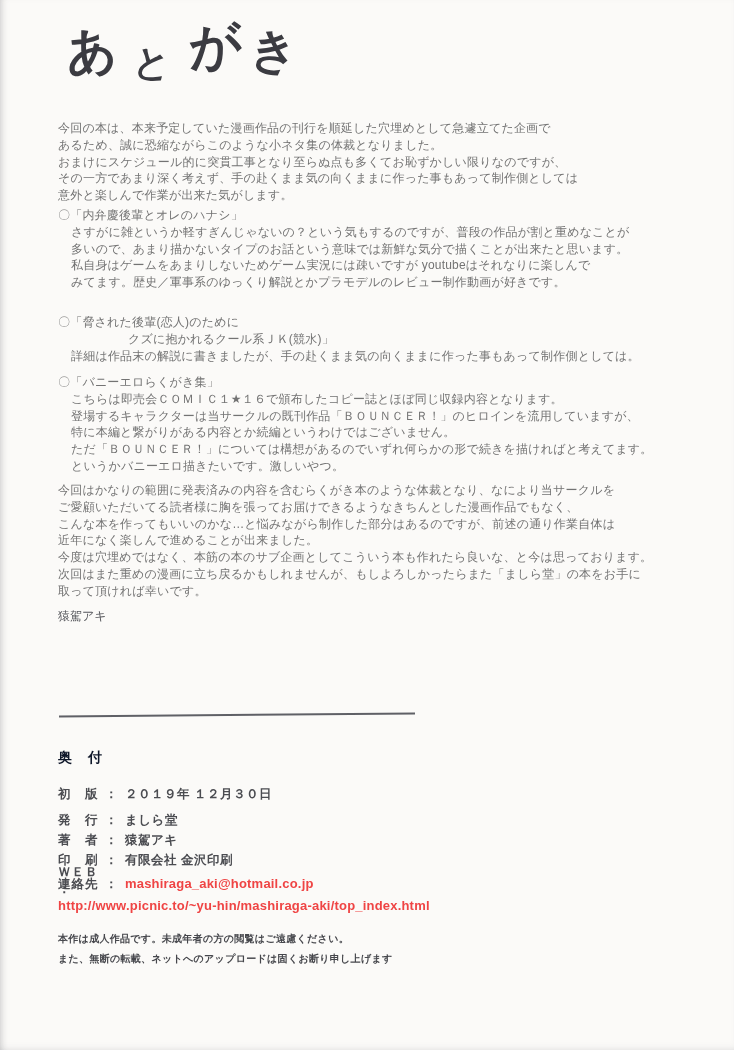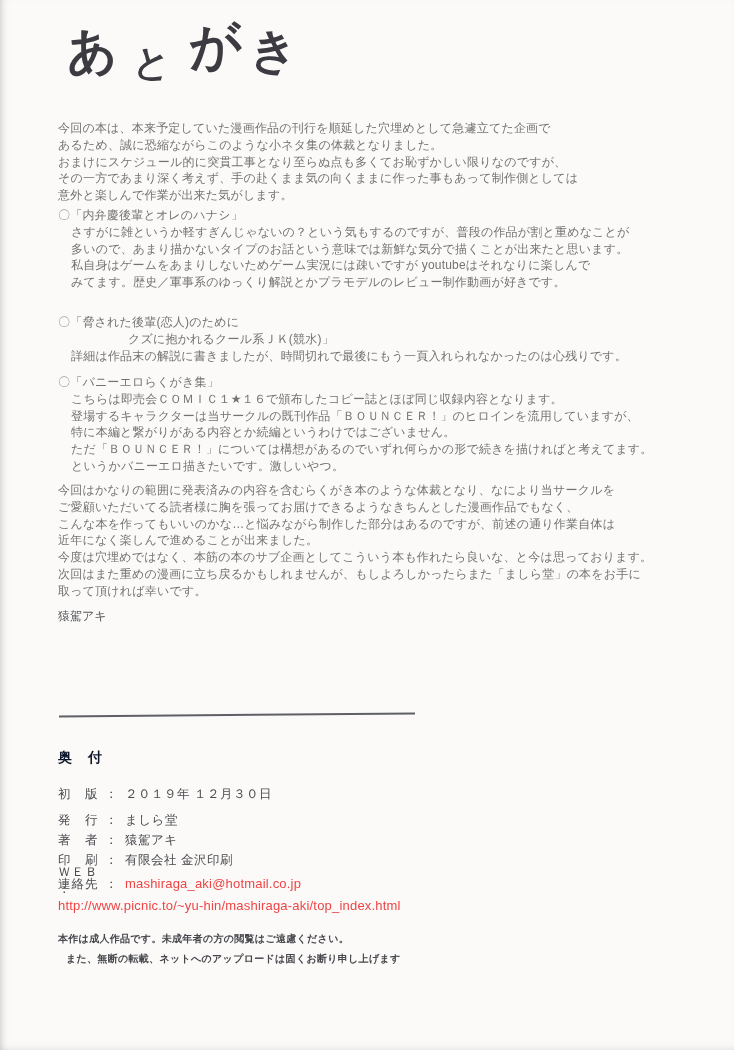--- a/index.html
+++ b/index.html
@@ -28,42 +28,42 @@
   .block .line{white-space:nowrap;}
   .indent{padding-left:13px;}
   .indent2{padding-left:70px;}
 
   .signature{position:absolute;left:58px;top:608px;font-size:12px;color:#55565b;}
 
   .divider{position:absolute;left:59px;top:714px;width:356px;height:2px;background:#5f6066;transform:rotate(-0.45deg);}
 
   .colophon-heading{position:absolute;left:58px;top:749px;font-size:14px;font-weight:700;color:#0f172a;letter-spacing:1px;}
 
-  .c-row{position:absolute;left:58px;display:flex;align-items:baseline;font-size:12.5px;font-weight:400;color:#4b4c51;}
+  .c-row{position:absolute;left:58px;display:flex;align-items:baseline;font-size:12.5px;font-weight:700;color:#4b4c51;}
   .c-label{display:inline-block;width:47px;letter-spacing:1px;}
   .c-colon{display:inline-block;width:20px;text-align:left;}
   .c-value{letter-spacing:.5px;}
   .c-value.latin{font-size:13px;letter-spacing:.2px;color:#ef4444;}
 
   .warning{position:absolute;left:58px;font-size:10px;font-weight:700;color:#46474c;letter-spacing:.3px;white-space:nowrap;}
 
   
   #intro{top:120px;}
   #section-0{top:207px;}
   #section-1{top:314px;}
   #section-2{top:374px;}
   #closing{top:482px;}
   #row-0{top:786px;}
   #row-1{top:812px;}
   #row-2{top:832px;}
   #row-3{top:852px;align-items:flex-end;}
   #contact-0{top:876px;}
   #contact-1{top:864px;flex-direction:column;}
   #warning-0{top:932px;}
-  #warning-1{top:952px;margin-left:8px;}
+  #warning-1{top:952px;}
 </style>
 </head>
 <body>
 
 <div class="page">
 
   <div class="title">
     <span class="ch ch0">あ</span><span class="ch ch1">と</span><span class="ch ch2">が</span><span class="ch ch3">き</span>
   </div>
 
@@ -79,21 +79,21 @@
     <div class="line">〇「内弁慶後輩とオレのハナシ」</div>
     <div class="line indent">さすがに雑というか軽すぎんじゃないの？という気もするのですが、普段の作品が割と重めなことが</div>
     <div class="line indent">多いので、あまり描かないタイプのお話という意味では新鮮な気分で描くことが出来たと思います。</div>
     <div class="line indent">私自身はゲームをあまりしないためゲーム実況には疎いですが youtubeはそれなりに楽しんで</div>
     <div class="line indent">みてます。歴史／軍事系のゆっくり解説とかプラモデルのレビュー制作動画が好きです。</div>
   </div>
 
   <div id="section-1" class="block">
     <div class="line">〇「脅された後輩(恋人)のために</div>
     <div class="line indent2">クズに抱かれるクール系ＪＫ(競水)」</div>
-    <div class="line indent">詳細は作品末の解説に書きましたが、時間切れで最後にもう一頁入れられなかったのは心残りです。</div>
+    <div class="line indent">詳細は作品末の解説に書きましたが、手の赴くまま気の向くままに作った事もあって制作側としては。</div>
   </div>
 
   <div id="section-2" class="block">
     <div class="line">〇「バニーエロらくがき集」</div>
     <div class="line indent">こちらは即売会ＣＯＭＩＣ１★１６で頒布したコピー誌とほぼ同じ収録内容となります。</div>
     <div class="line indent">登場するキャラクターは当サークルの既刊作品「ＢＯＵＮＣＥＲ！」のヒロインを流用していますが、</div>
     <div class="line indent">特に本編と繋がりがある内容とか続編というわけではございません。</div>
     <div class="line indent">ただ「ＢＯＵＮＣＥＲ！」については構想があるのでいずれ何らかの形で続きを描ければと考えてます。</div>
     <div class="line indent">というかバニーエロ描きたいです。激しいやつ。</div>
   </div>

